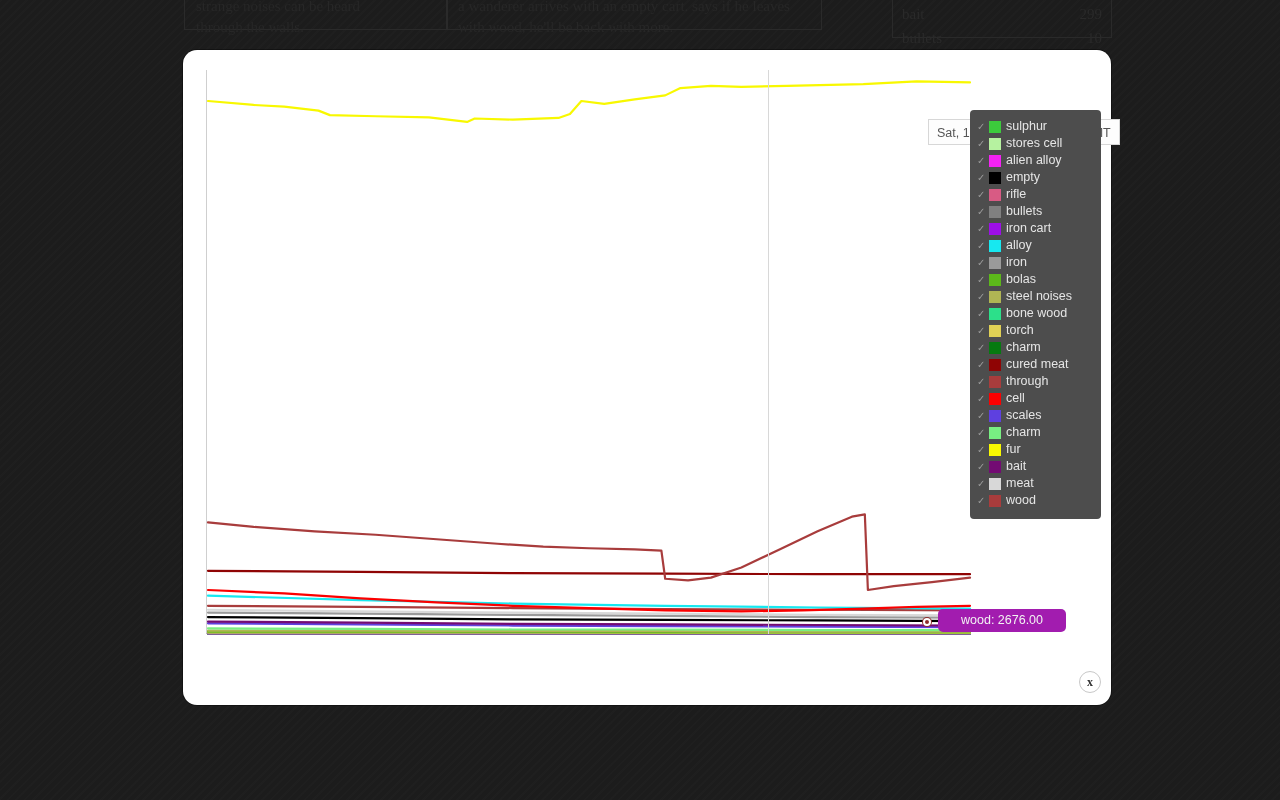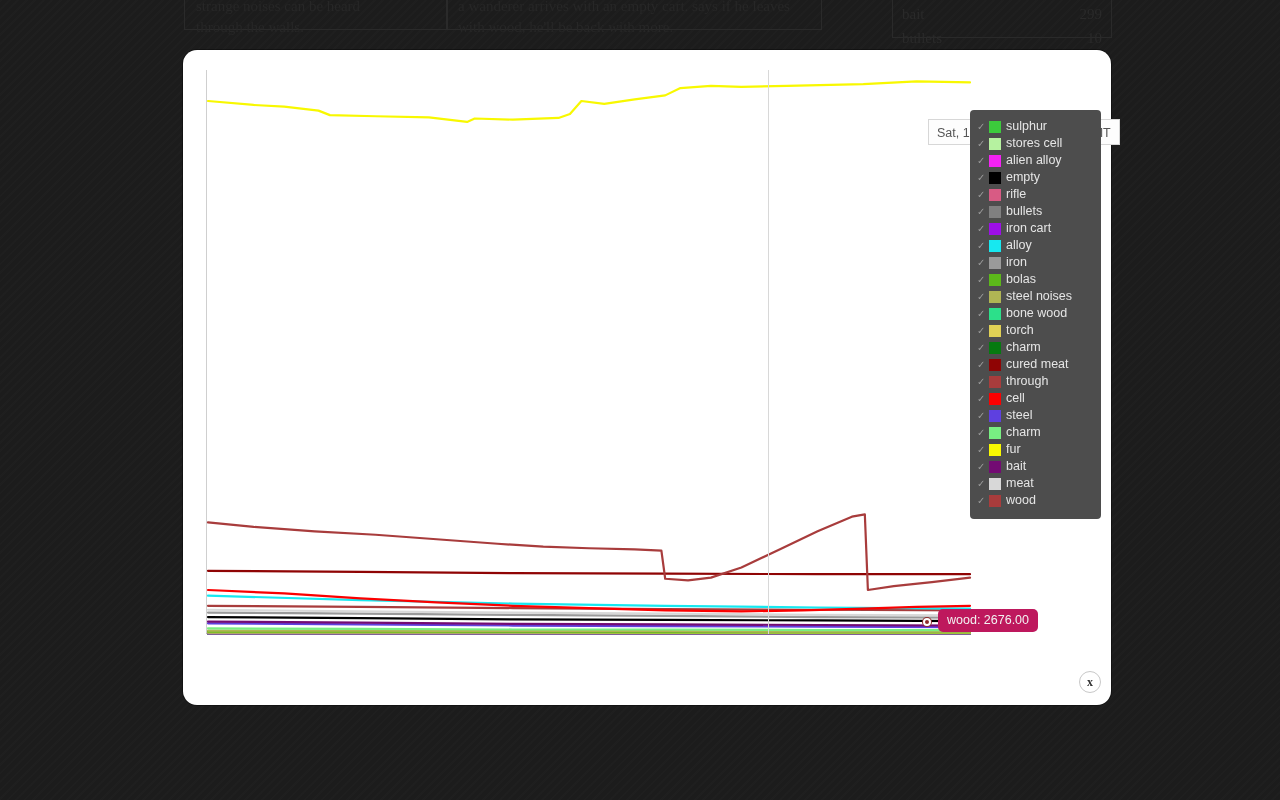--- a/index.html
+++ b/index.html
@@ -108,22 +108,22 @@
     color: #555;
     font-size: 12.5px;
     line-height: 19px;
     white-space: nowrap;
   }
 
   
   #value-tooltip {
     position: absolute;
     left: 755px; top: 559px;
-    padding: 4px 9px;
-    background: #be185d;
+    padding: 4px 23px;
+    background: #a21caf;
     border-radius: 5px;
     color: #f2f2f2;
     font-size: 12.5px;
     line-height: 15px;
     white-space: nowrap;
   }
   #point-marker {
     position: absolute;
     left: 740px; top: 568px;
     width: 8px; height: 8px;
@@ -331,21 +331,21 @@
         <span class="legend-label">through</span>
       </div>
       <div class="legend-item">
         <span class="legend-check">✓</span>
         <span class="legend-swatch" style="background: rgb(251, 0, 0);"></span>
         <span class="legend-label">cell</span>
       </div>
       <div class="legend-item">
         <span class="legend-check">✓</span>
         <span class="legend-swatch" style="background: rgb(94, 64, 224);"></span>
-        <span class="legend-label">steel</span>
+        <span class="legend-label">scales</span>
       </div>
       <div class="legend-item">
         <span class="legend-check">✓</span>
         <span class="legend-swatch" style="background: rgb(120, 239, 130);"></span>
         <span class="legend-label">charm</span>
       </div>
       <div class="legend-item">
         <span class="legend-check">✓</span>
         <span class="legend-swatch" style="background: rgb(248, 248, 0);"></span>
         <span class="legend-label">fur</span>

